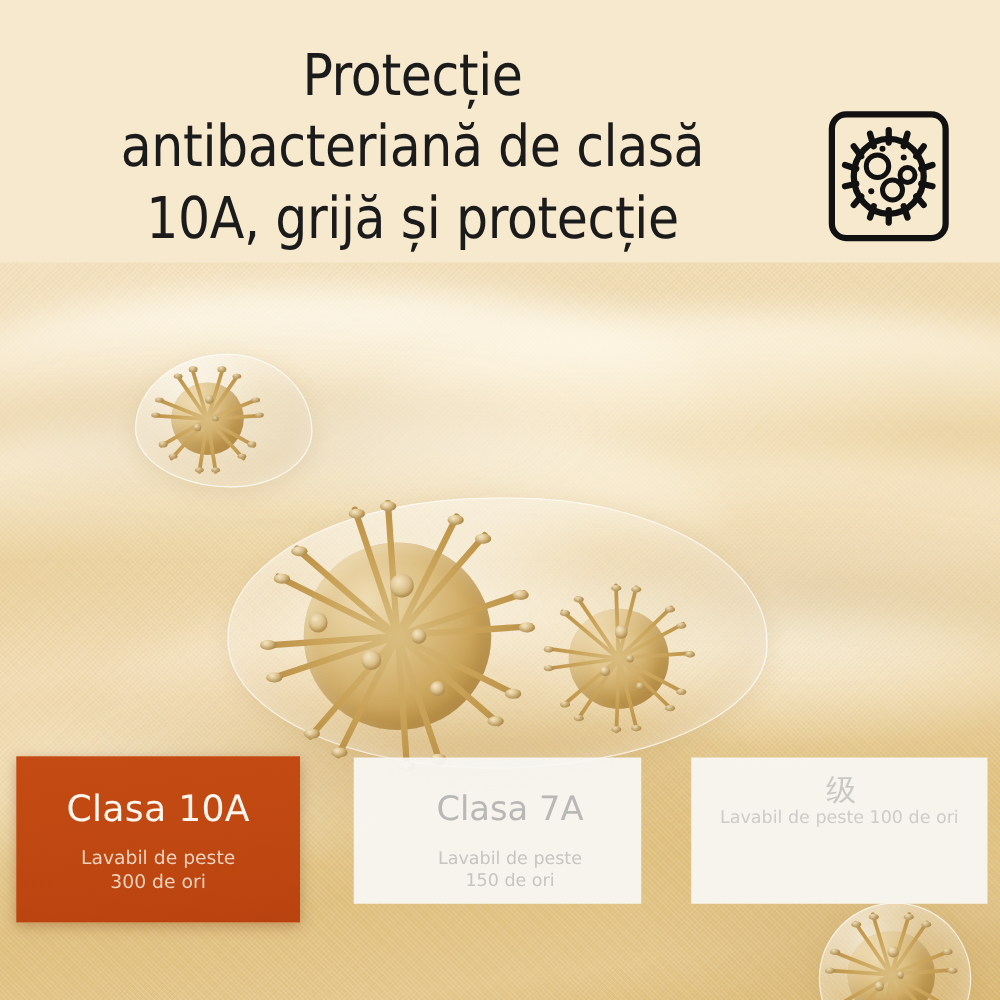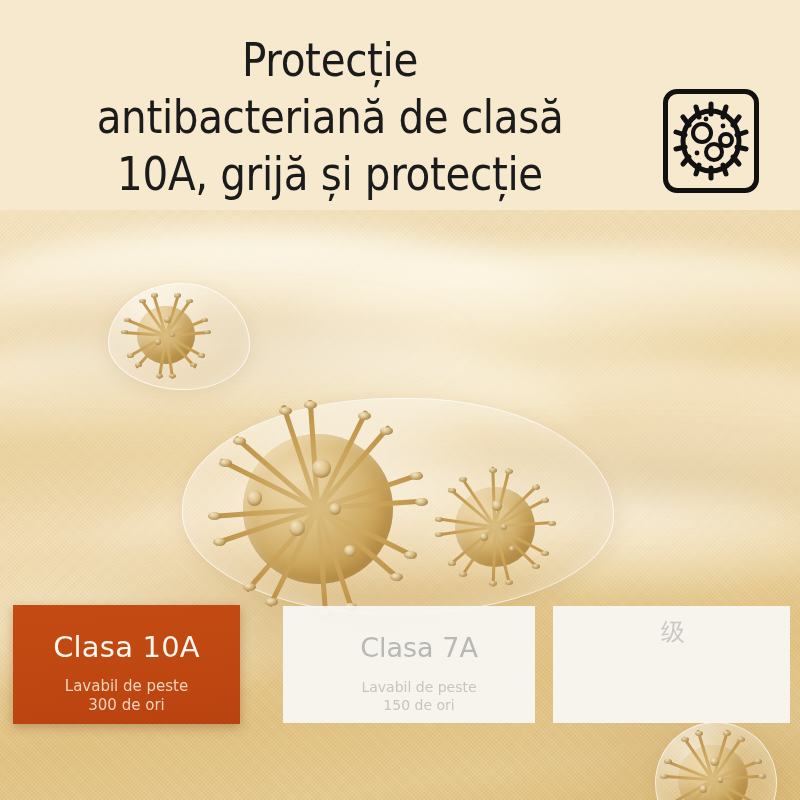--- a/index.html
+++ b/index.html
@@ -181,21 +181,21 @@
     position: absolute;
     box-sizing: border-box;
     display: flex;
     flex-direction: column;
     align-items: center;
   }
   .card-10a {
     left: 13px;
     top: 605px;
     width: 227px;
-    height: 119px;
+    height: 133px;
     background: linear-gradient(175deg, #c44b13 0%, #bf4711 55%, #b94310 100%);
     box-shadow: 0 3px 10px rgba(120,55,15,0.35);
   }
   .card-10a .card-title {
     margin-top: 25px;
     font-size: 29px;
     color: #fdf6ef;
     font-family: "DejaVu Sans", "Liberation Sans", sans-serif;
     letter-spacing: 0.2px;
   }
@@ -205,21 +205,21 @@
     line-height: 19px;
     color: #f0d4bf;
     text-align: center;
     font-family: "DejaVu Sans", "Liberation Sans", sans-serif;
     white-space: pre-line;
   }
 
   .card-7a {
     left: 283px;
     top: 606px;
-    width: 252px;
+    width: 230px;
     height: 117px;
     background: rgba(248,247,244,0.93);
     padding-left: 20px;
   }
   .card-7a .card-title {
     margin-top: 26px;
     font-size: 27px;
     color: #b8b8b6;
     font-family: "DejaVu Sans", "Liberation Sans", sans-serif;
   }
@@ -471,15 +471,16 @@
   <div class="card card-7a">
     <div class="card-title">Clasa 7A</div>
     <div class="card-sub">Lavabil de peste
 150 de ori</div>
   </div>
 
   <div class="card card-5a">
     <div class="card-title">
       <span class="sup">级</span>
     </div>
+    <div class="card-sub">Lavabil de peste 100 de ori</div>
   </div>
 
 </div>
 
 </body></html>

